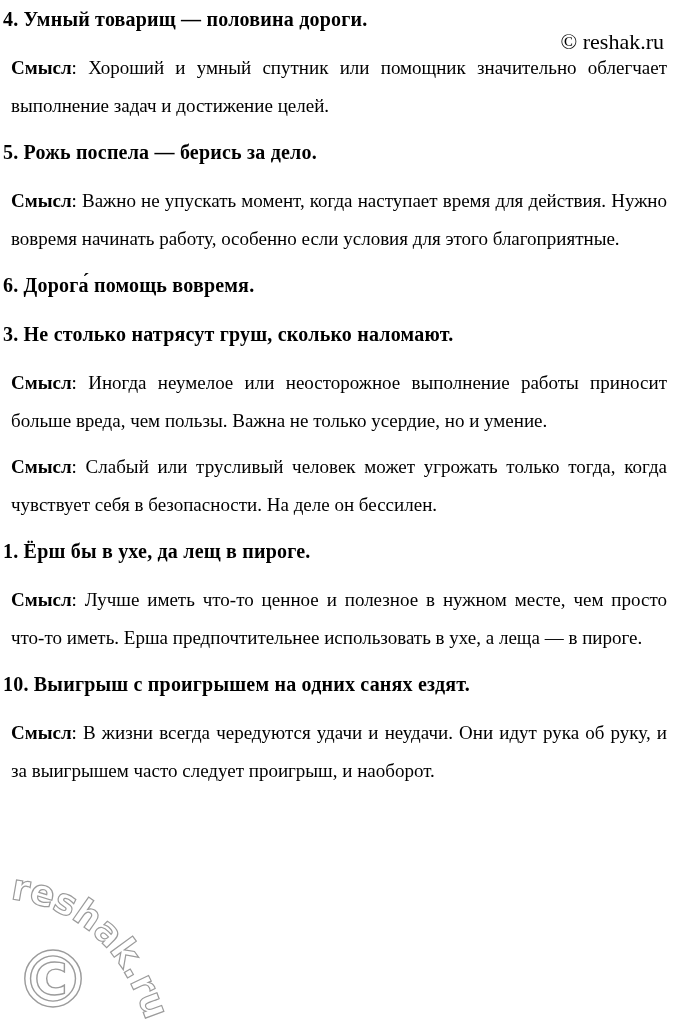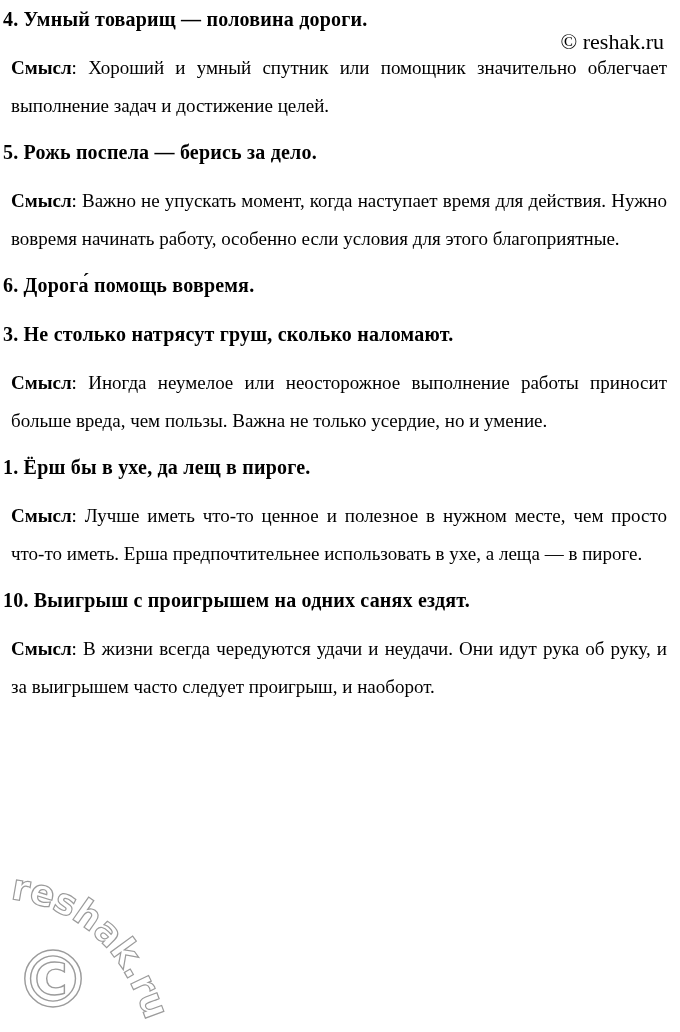--- a/index.html
+++ b/index.html
@@ -101,20 +101,21 @@
     <section>
       <h2 class="head">6. Дорога́ помощь вовремя.</h2>
     </section>
 
     <section>
       <h2 class="head">3. Не столько натрясут груш, сколько наломают.</h2>
       <p class="meaning"><b>Смысл</b><span>: Иногда неумелое или неосторожное выполнение работы приносит больше вреда, чем пользы. Важна не только усердие, но и умение.</span></p>
     </section>
 
     <section>
+      <p class="meaning"><b>Смысл</b><span>: Слабый или трусливый человек может угрожать только тогда, когда чувствует себя в безопасности. На деле он бессилен.</span></p>
     </section>
 
     <section>
       <h2 class="head">1. Ёрш бы в ухе, да лещ в пироге.</h2>
       <p class="meaning"><b>Смысл</b><span>: Лучше иметь что-то ценное и полезное в нужном месте, чем просто что-то иметь. Ерша предпочтительнее использовать в ухе, а леща — в пироге.</span></p>
     </section>
 
     <section>
       <h2 class="head">10. Выигрыш с проигрышем на одних санях ездят.</h2>
       <p class="meaning"><b>Смысл</b><span>: В жизни всегда чередуются удачи и неудачи. Они идут рука об руку, и за выигрышем часто следует проигрыш, и наоборот.</span></p>

